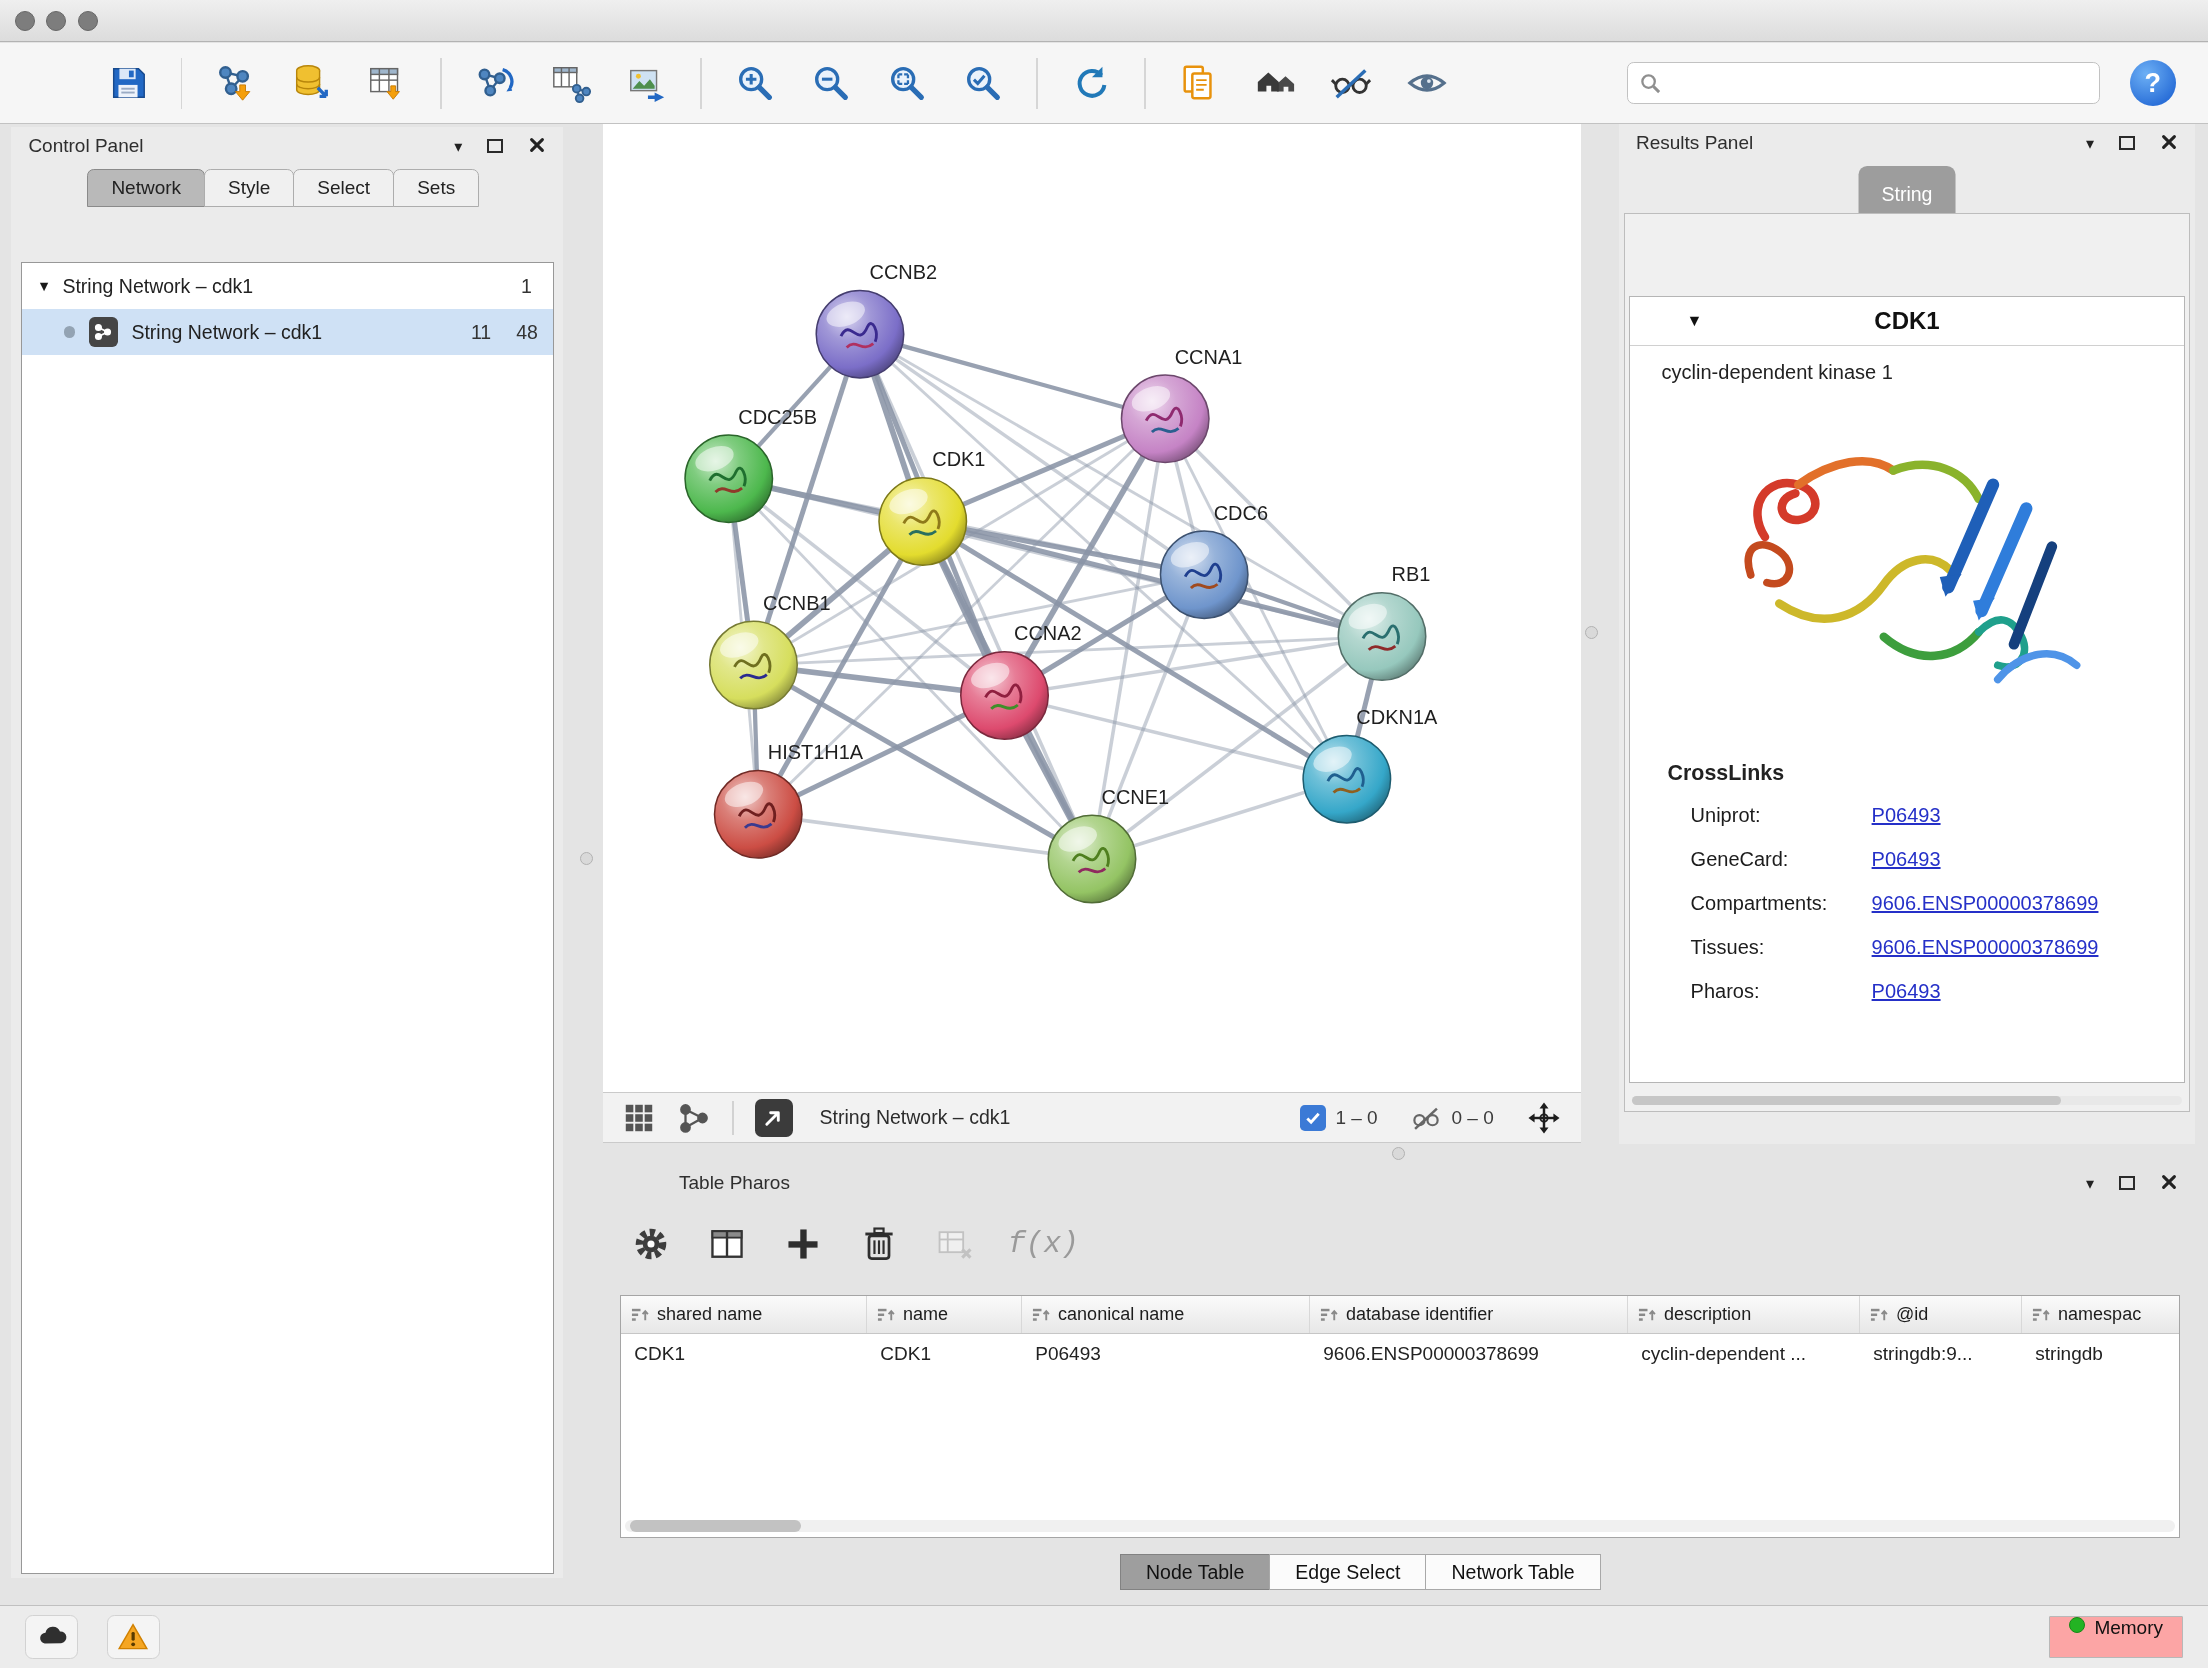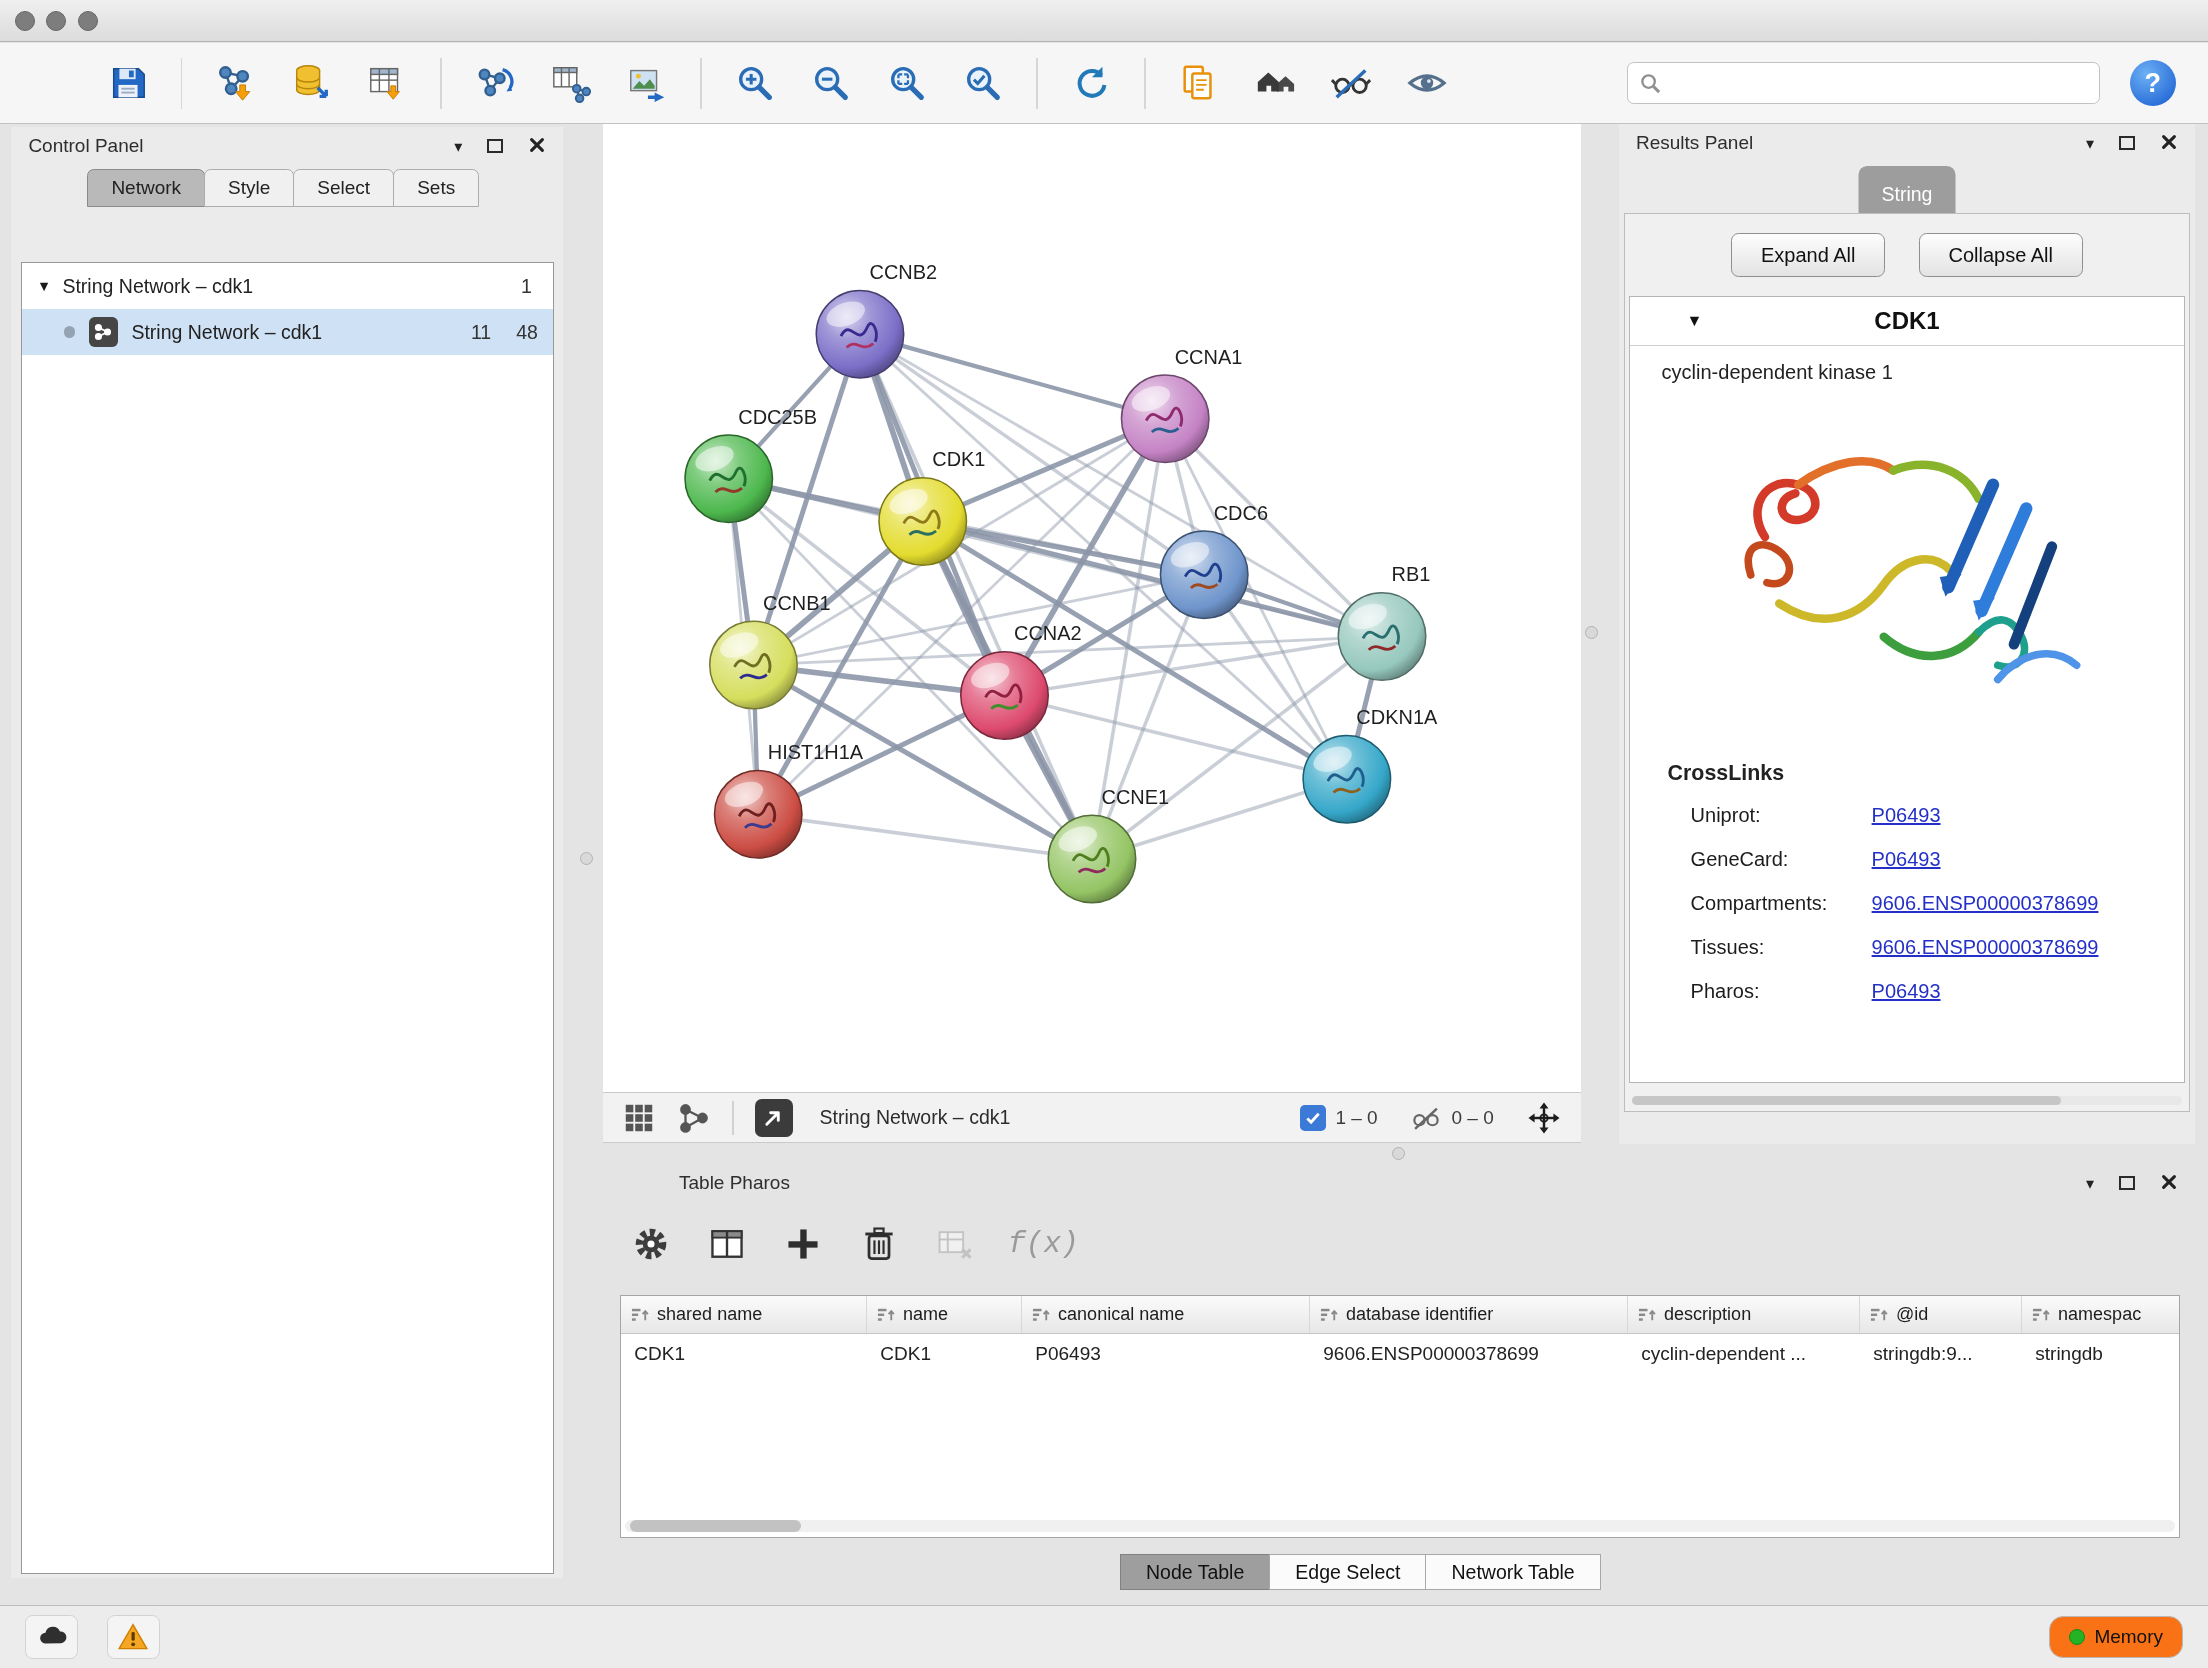--- a/index.html
+++ b/index.html
@@ -120,22 +120,22 @@
   .table-tabs { position:absolute; left:1120px; top:1554px; height:38px; display:flex; }
   .ttab { height:36px; padding:0 25px; font-size:19.5px; line-height:34px; cursor:pointer;
     background:#fbfbfb; border:1px solid #a8a8a8; margin-right:-1px; color:#111; }
   .ttab.sel { background:#9e9e9e; border-color:#828282; }
   
   .statusbar { position:absolute; left:0; top:1605px; width:2208px; height:63px;
     background:#ececec; border-top:1px solid #c0c0c0; display:flex; align-items:center; padding:0 25px; gap:28.5px;}
   .sb-btn { width:53px; height:44px; border-radius:7.6px; background:#f4f4f4; border:1px solid #d2d2d2;
     display:flex; align-items:center; justify-content:center; cursor:pointer; }
   .sb-btn svg { width:32px; height:32px; }
-  .memory-btn { margin-left:auto; height:42px; padding:0 19px; display:flex; align-items:center; gap:9.5px;
-    background:#f97316; border:1px solid #b8b8b8; border-radius:14px; font-size:19px; cursor:pointer; color:#111;}
+  .memory-btn { margin-left:auto; height:42px; padding:0 19px; display:flex; align-items:flex-start; gap:9.5px;
+    background:#fca5a5; border:1px solid #b8b8b8; border-radius:1px; font-size:19px; cursor:pointer; color:#111;}
   .mem-dot { width:16px; height:16px; border-radius:50%; background:#23b323; border:1px solid #188818; }
   
   .knob { position:absolute; width:13.3px; height:13.3px; border-radius:50%; background:#d9d9d9; border:1px solid #b2b2b2; }
 </style>
 </head>
 <body>
 
 <header class="titlebar">
   <div class="lights">
     <span class="light"></span>
@@ -618,24 +618,20 @@
     <span class="ph-icons">
       <span class="ph-tri">▾</span>
       <span class="ph-float"></span>
       <span class="ph-x"><svg viewBox="0 0 20 20">
             <path d="M4 4 L16 16 M16 4 L4 16" stroke="#222" stroke-width="3.4" stroke-linecap="round"></path>
           </svg></span>
     </span>
   </div>
   <button class="string-badge">String</button>
   <div class="rp-container">
-    <div class="rp-buttons">
-      <button class="rp-btn">Expand All</button>
-      <button class="rp-btn">Collapse All</button>
-    </div>
     <div class="cdk-box">
       <div class="cdk-head">
         <span class="cdk-tri">▼</span>
         <span class="cdk-title">CDK1</span>
       </div>
       <div class="cdk-desc">cyclin-dependent kinase 1</div>
       <div class="protein-wrap">
         <svg width="399" height="333" viewBox="0 0 420 350">
           <g fill="none" stroke-linecap="round">
             <path d="M60 145 C40 115 60 80 95 90 C120 97 118 125 95 127 C75 129 70 105 92 99" stroke="#d43a2a" stroke-width="9"></path>

